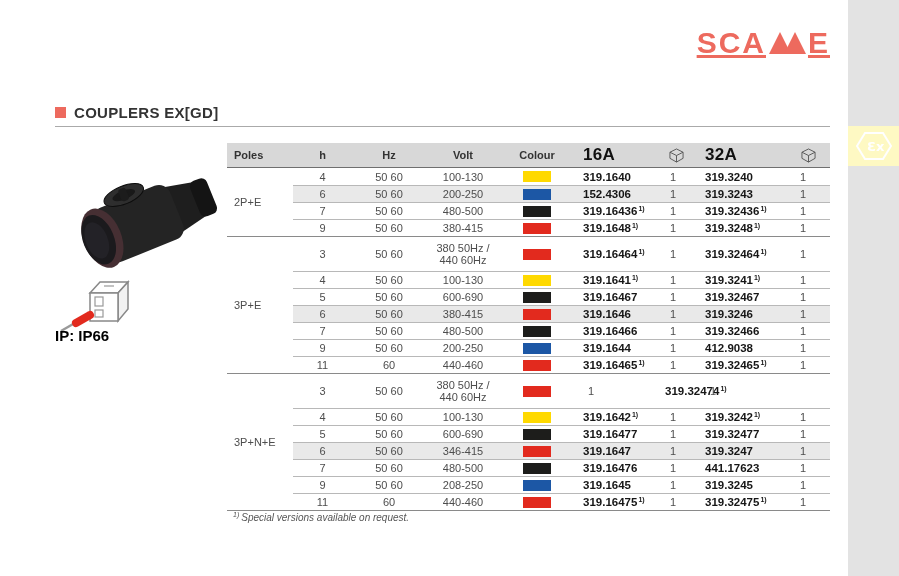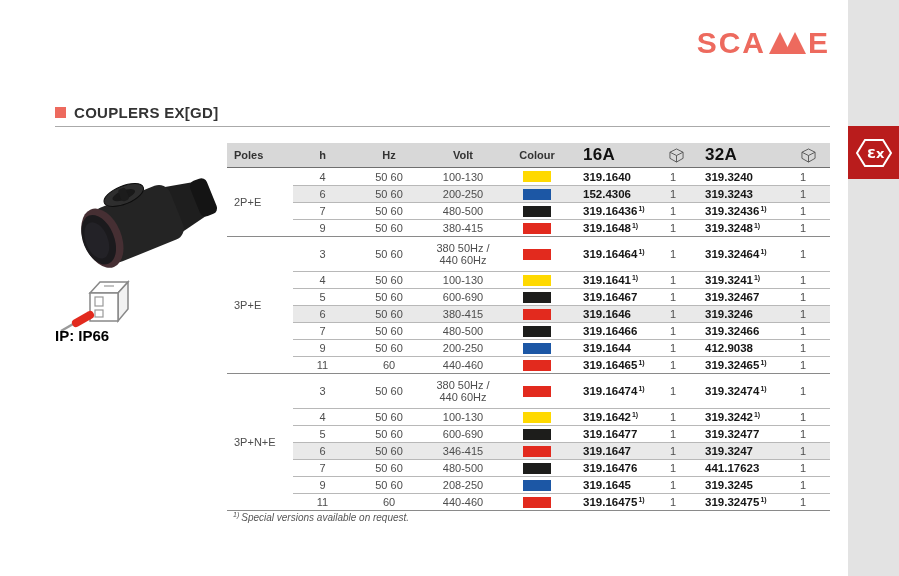--- a/index.html
+++ b/index.html
@@ -2,26 +2,26 @@
 <html><head>
 <meta charset="utf-8">
 <style>
   * { margin:0; padding:0; box-sizing:border-box; }
   html,body { width:899px; height:576px; background:#ffffff; overflow:hidden;
               font-family:"Liberation Sans", sans-serif; }
   .page { position:relative; width:899px; height:576px; background:#fff; }
 
   
   .side-strip { position:absolute; right:0; top:0; width:51px; height:576px; background:#e3e3e3; }
-  .ex-tab { position:absolute; right:0; top:126px; width:51px; height:53px; background:#b91c1c;
+  .ex-tab { position:absolute; right:0; top:126px; width:51px; height:40px; background:#fef9c3;
             display:flex; align-items:center; justify-content:center; }
 
   
   .logo { position:absolute; top:31px; right:69px; display:flex; align-items:center;
-          color:#ed6a5e; font-weight:bold; }
+          color:#ed6a5e; font-weight:bold;text-decoration:underline; }
   .logo .ltr { font-size:30px; line-height:23px; letter-spacing:2px; }
   .logo .m { display:flex; align-items:flex-end; margin:0 2px 0 3px; }
   .logo .tri { width:0; height:0; border-left:11px solid transparent; border-right:11px solid transparent;
                border-bottom:22px solid #ed6a5e; }
   .logo .tri + .tri { margin-left:-7px; }
 
   
   .title-row { position:absolute; left:55px; top:104px; display:flex; align-items:center; gap:8px; }
   .bullet { width:11px; height:11px; background:#ed6a5e; }
   .title { font-size:15px; font-weight:bold; color:#333; letter-spacing:.3px; }
@@ -343,24 +343,20 @@
         <div class="group">
           <div class="poles-cell">3P+N+E</div>
           <div class="rows">
             <div class="row tall">
               <div class="c">3</div>
               <div class="c">50 60</div>
               <div class="c volt">380 50Hz / 440 60Hz</div>
               <div class="c">
                 <div class="swatch" style="background: rgb(226, 42, 30);"></div>
               </div>
-              <div class="c art">
-                <span>319.16474</span>
-                <span class="sup">1)</span>
-              </div>
               <div class="c qty">1</div>
               <div class="c art">
                 <span>319.32474</span>
                 <span class="sup">1)</span>
               </div>
               <div class="c qty">1</div>
             </div>
             <div class="row">
               <div class="c">4</div>
               <div class="c">50 60</div>

